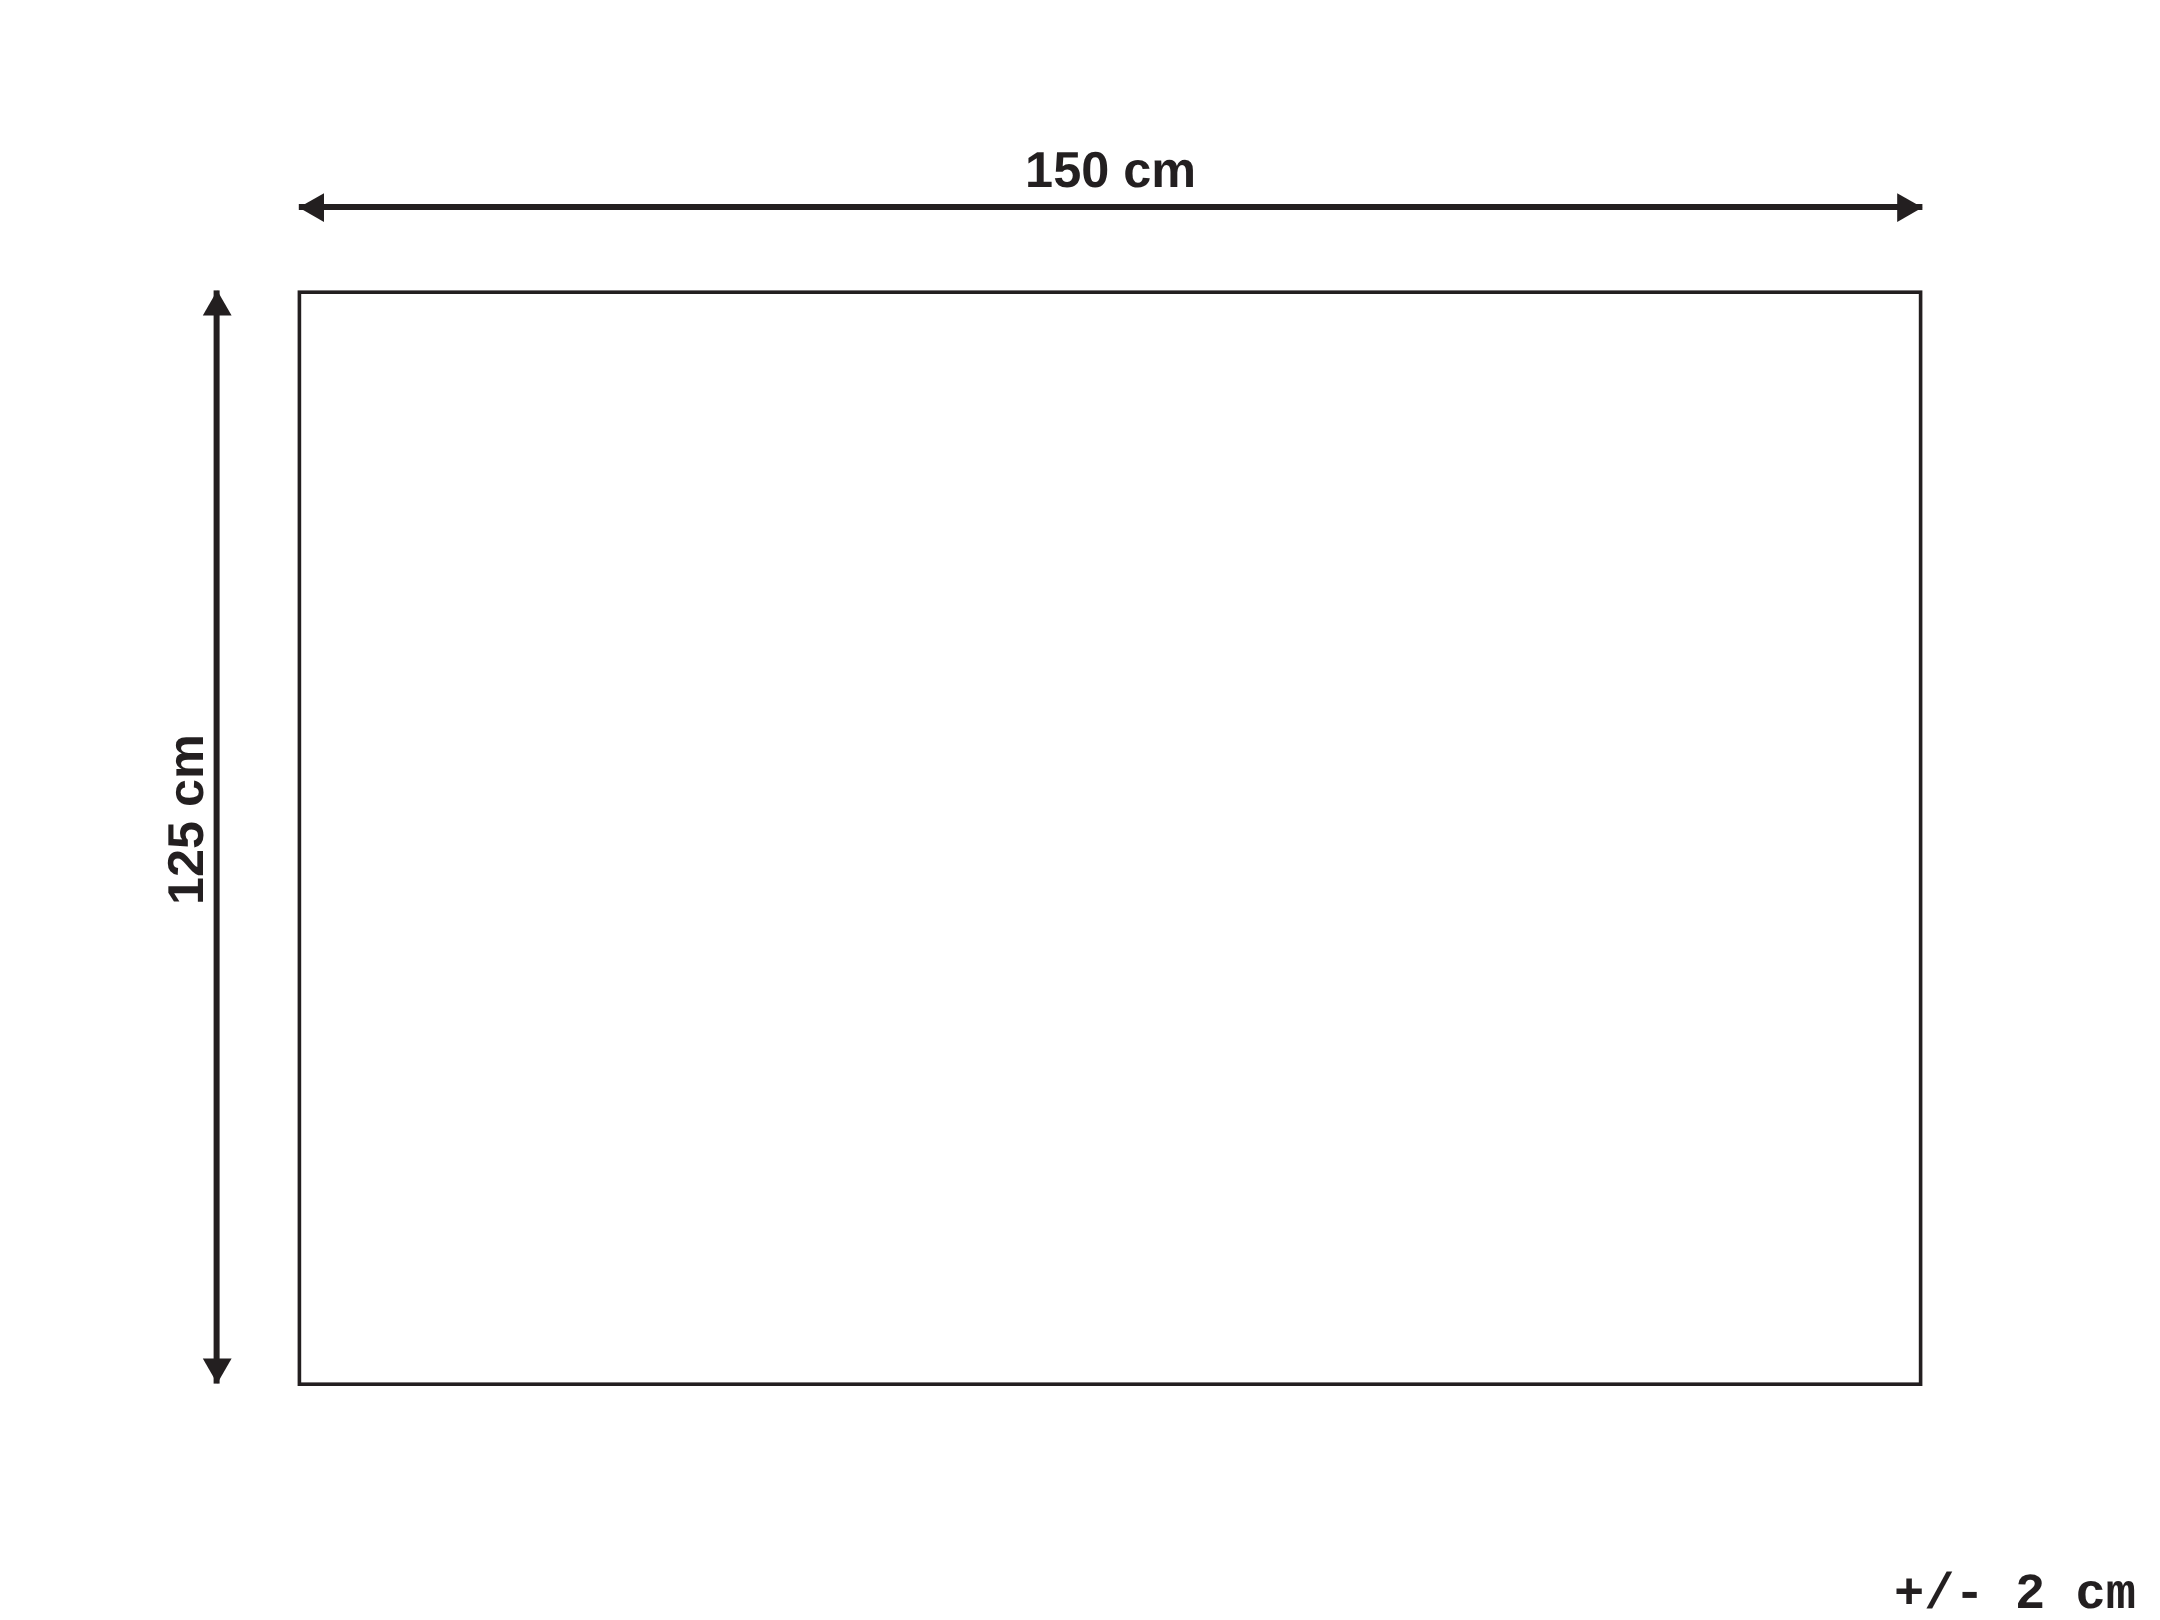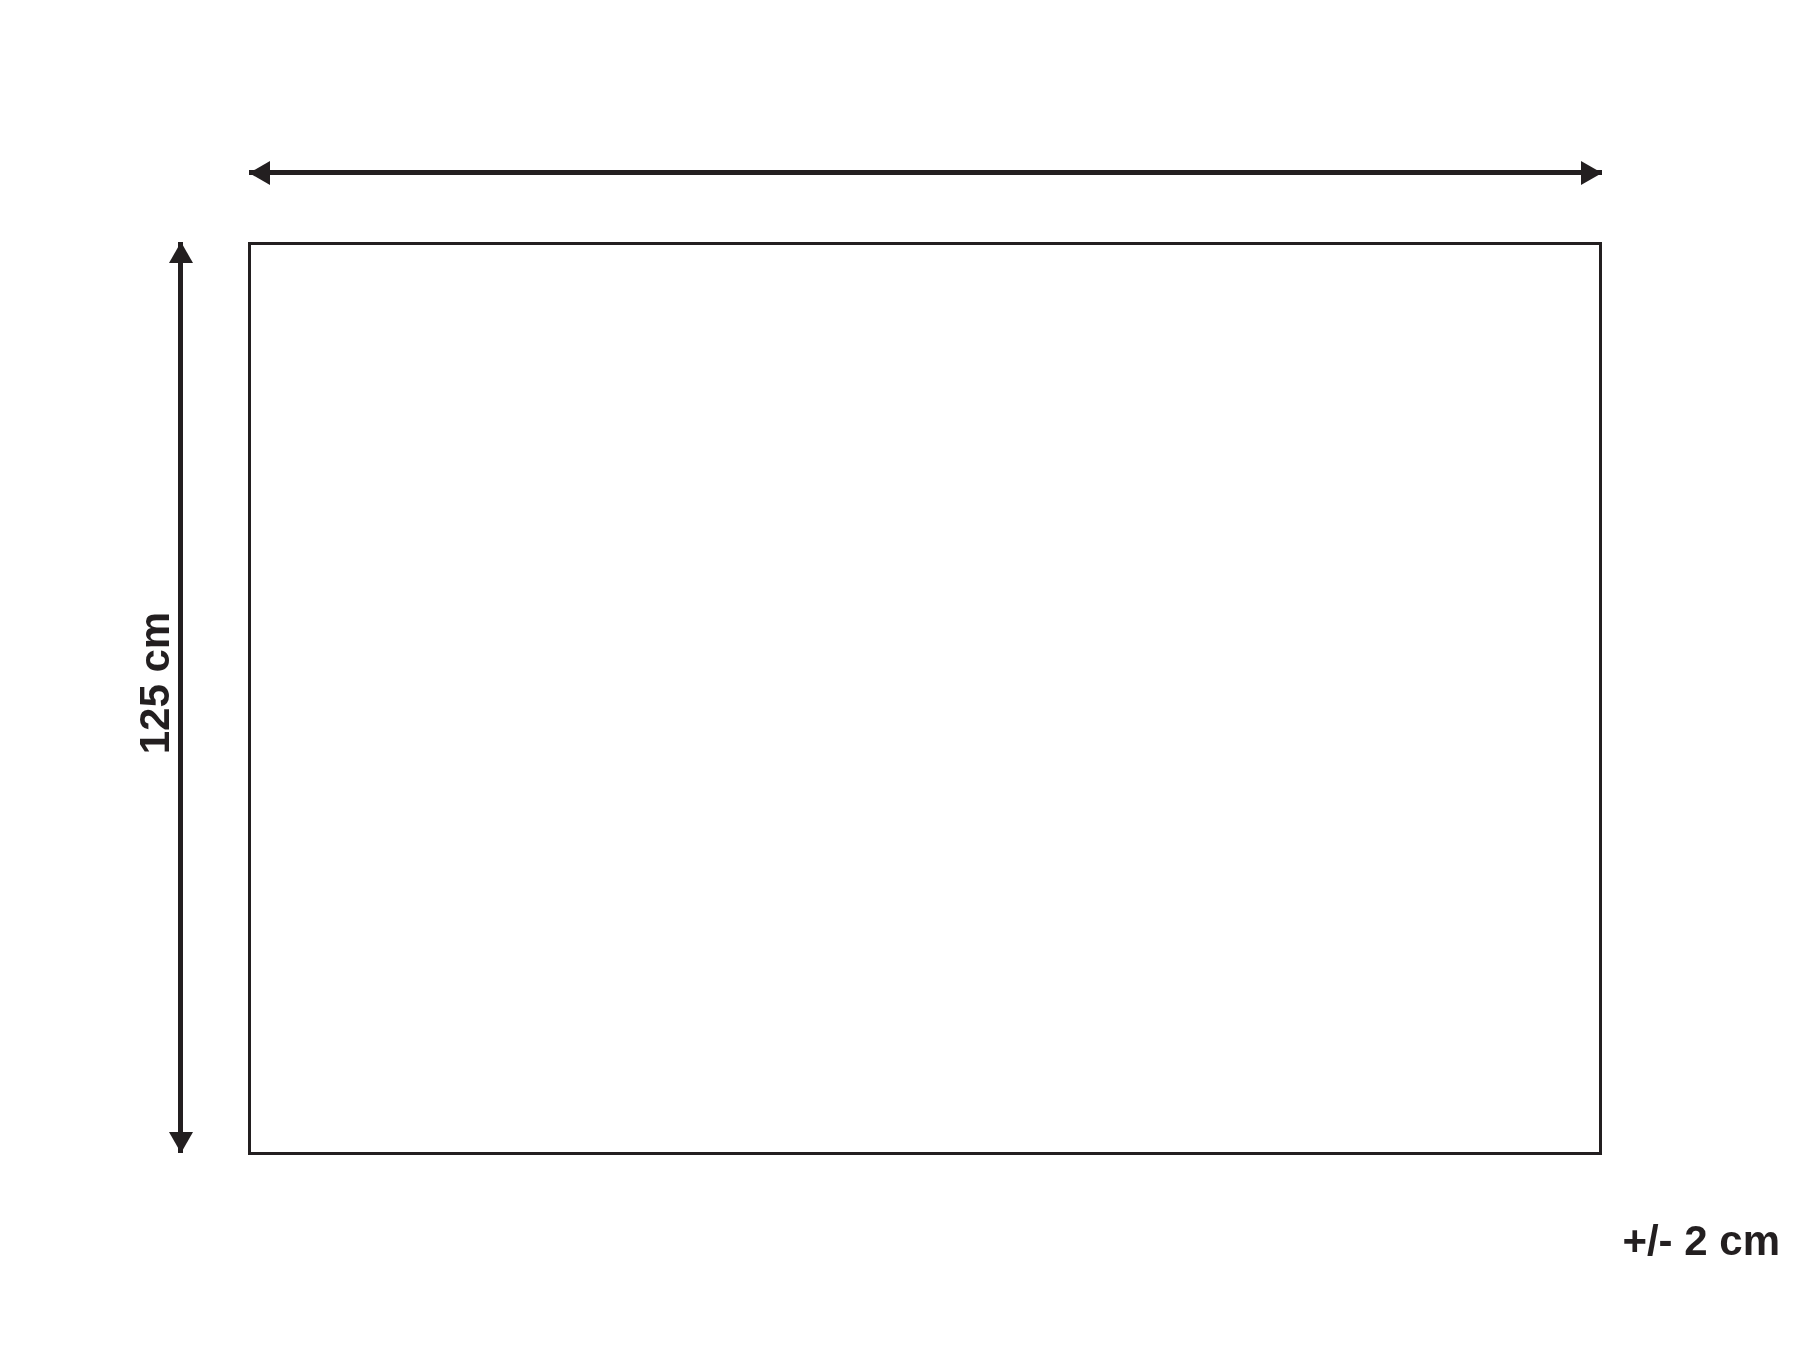--- a/index.html
+++ b/index.html
@@ -107,29 +107,31 @@
     top: 662px;
     width: 200px;
     height: 42px;
     line-height: 42px;
     text-align: center;
     transform: rotate(-90deg);
     transform-origin: center center;
   }
   .tolerance-label {
     right: 20px;
-    top: 1220px;
+    top: 1308px;
     text-align: center;
+    font-family: Liberation Mono, monospace;
   }
 </style>
 </head>
 <body>
 
 <div class="canvas">
 
+  <div class="dim-label width-label">150 cm</div>
 
   <div class="h-arrow"></div>
 
   <div class="dim-label height-label">125 cm</div>
 
   <div class="v-arrow"></div>
 
   <div class="rect"></div>
 
   <div class="dim-label tolerance-label">+/- 2 cm</div>

